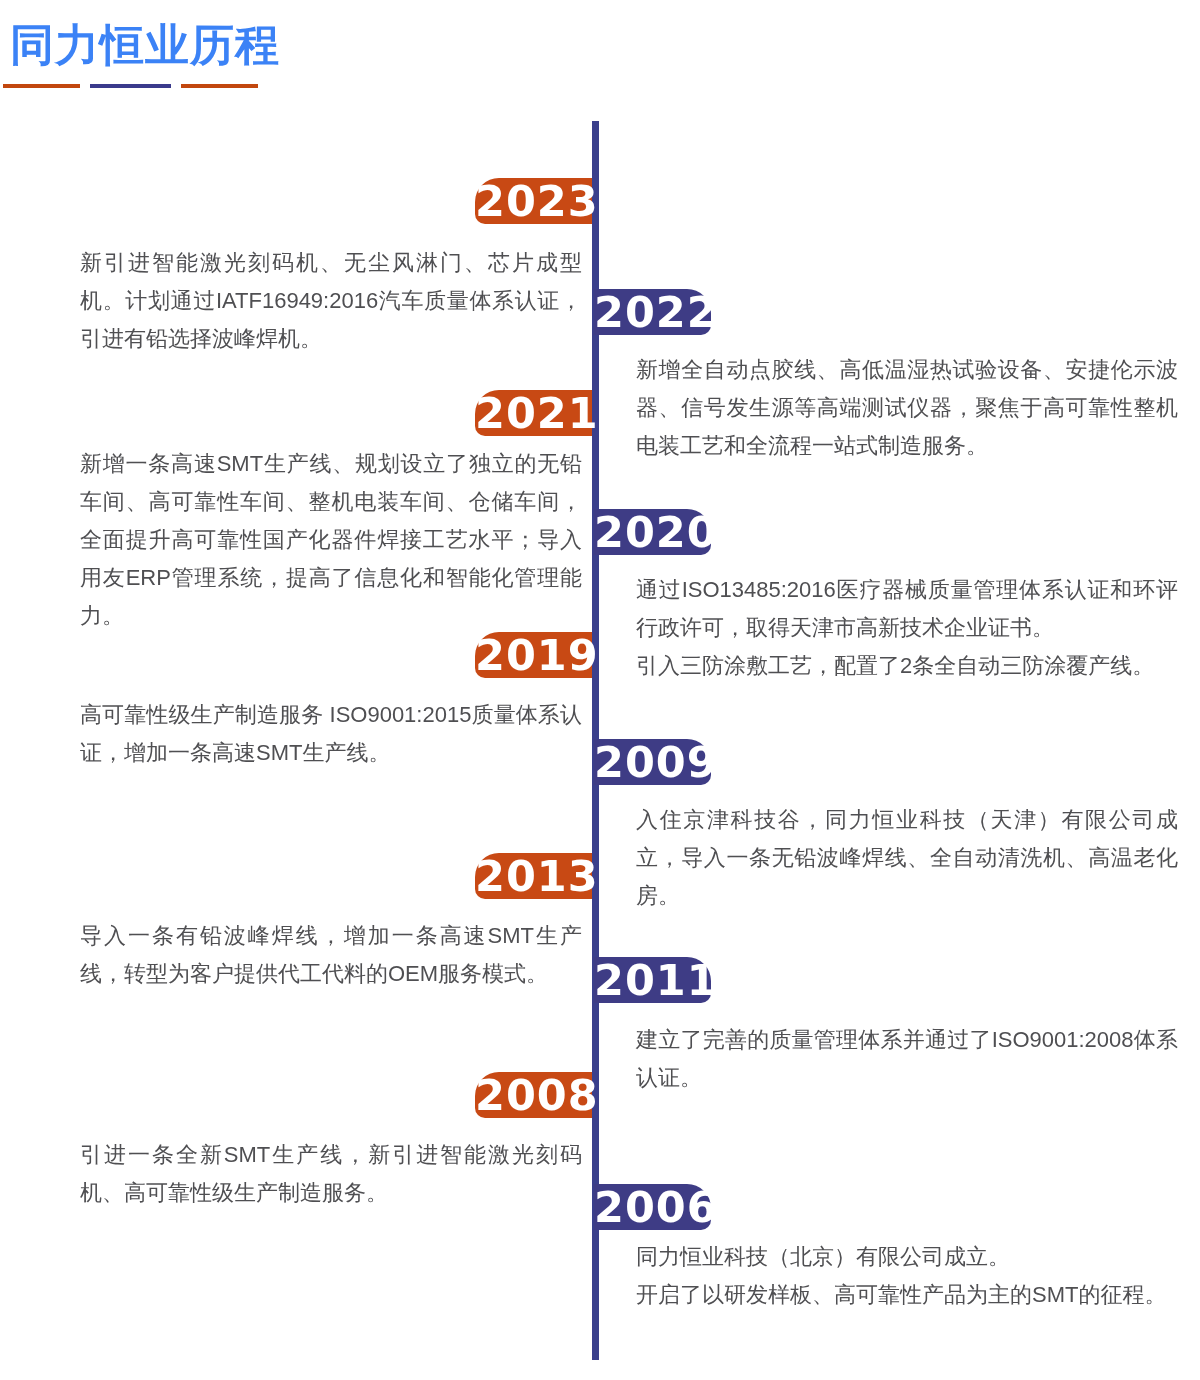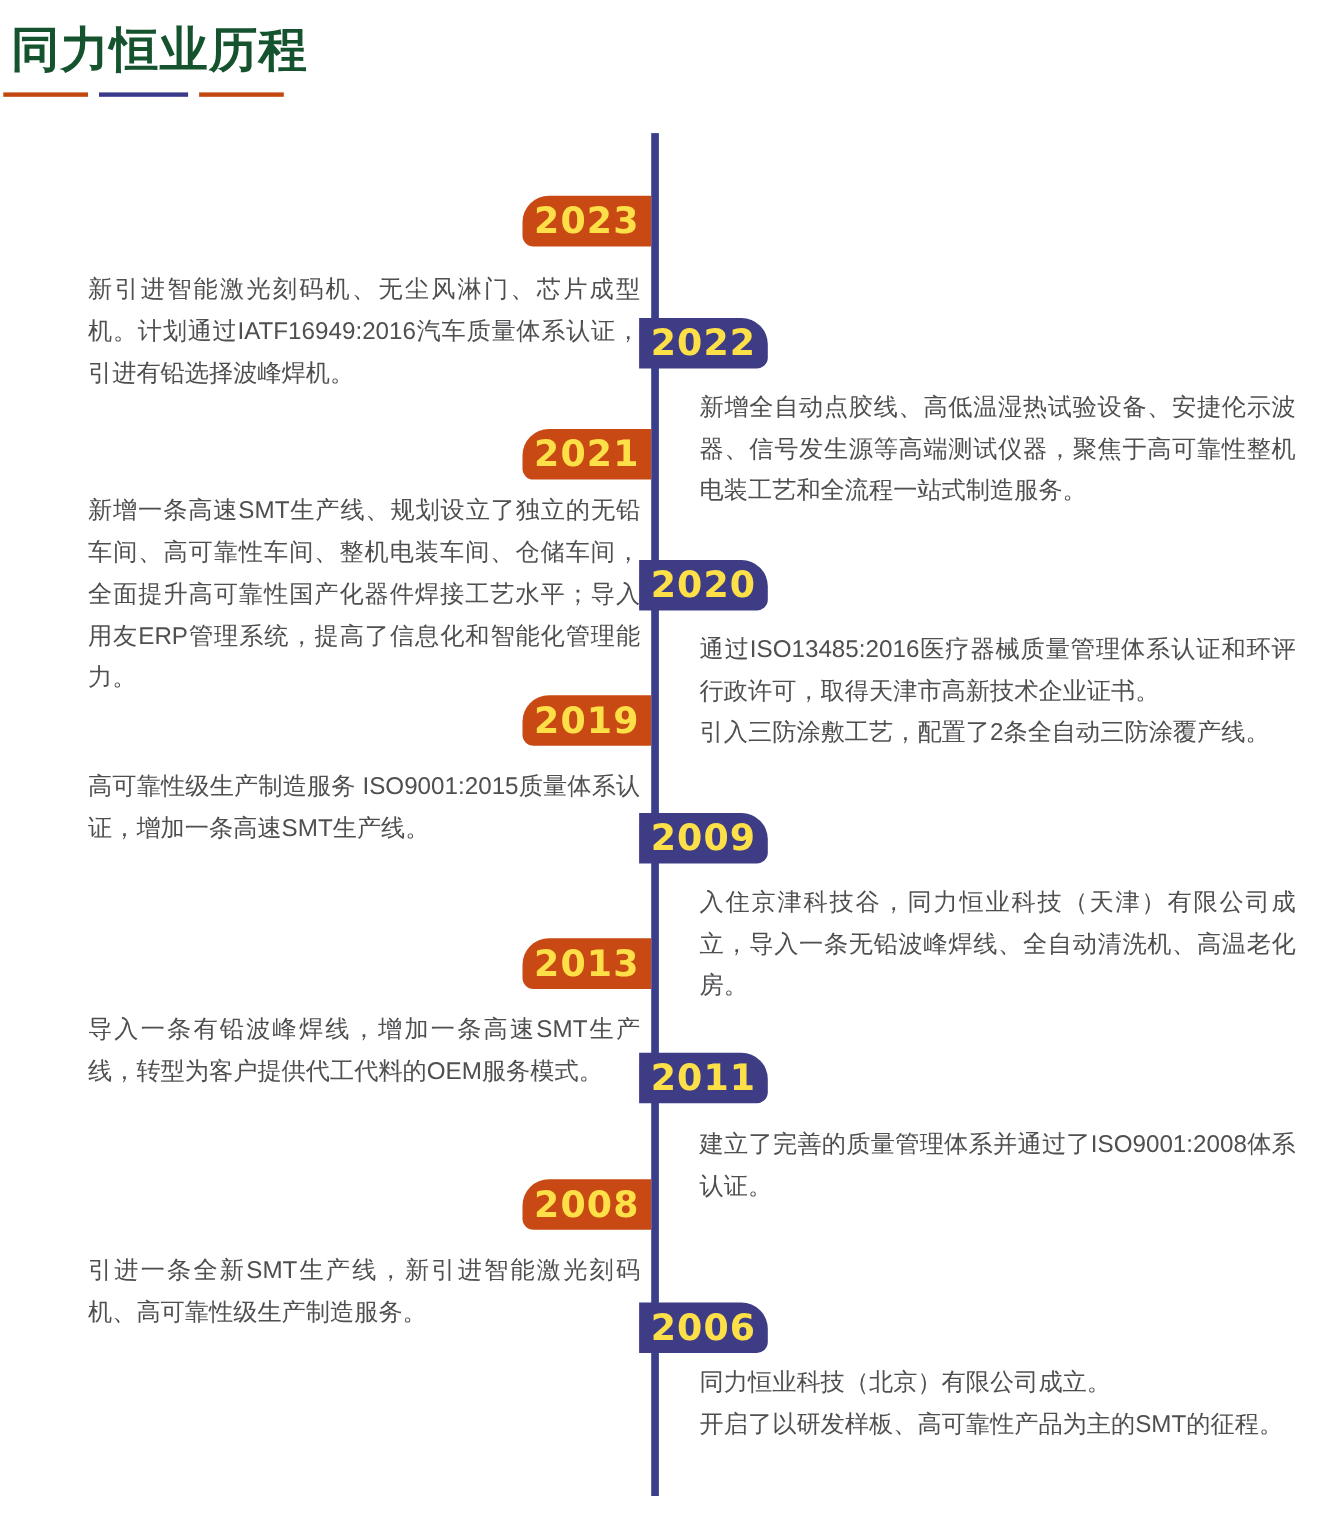--- a/index.html
+++ b/index.html
@@ -12,21 +12,21 @@
     position: relative;
     width: 1200px; height: 1380px;
     background: #ffffff;
     overflow: hidden;
   }
   .page-title {
     position: absolute;
     left: 10px; top: 16px;
     font-size: 44px;
     font-weight: bold;
-    color: #14532d;
+    color: #3b82f6;
     letter-spacing: 1px;
     white-space: nowrap;
   }
   .title-underline {
     position: absolute;
     left: 3px; top: 84px;
     display: flex;
     gap: 10px;
   }
   .ubar { height: 4px; }
@@ -36,33 +36,33 @@
     position: absolute;
     left: 592px; top: 121px;
     width: 7px; height: 1239px;
     background: #3A3F8C;
   }
   .badge {
     position: absolute;
     width: 117px; height: 46px;
     line-height: 46px;
     text-align: center;
-    color: #fde047;
-    font-size: 33px;
+    color: #ffffff;
+    font-size: 43px;
     font-weight: bold;
     letter-spacing: 1px;
     font-family: "DejaVu Sans", "Liberation Sans", sans-serif;
   }
   .badge.left {
     left: 475px;
     background: #C84914;
     border-radius: 24px 0 0 10px;
   }
   .badge.right {
-    left: 581px;
+    left: 594px;
     background: #3E3C85;
     border-radius: 0 24px 10px 0;
   }
   .entry-text {
     position: absolute;
     font-size: 22px;
     line-height: 38px;
     color: #4F4F52;
     text-align: justify;
     white-space: pre-line;

